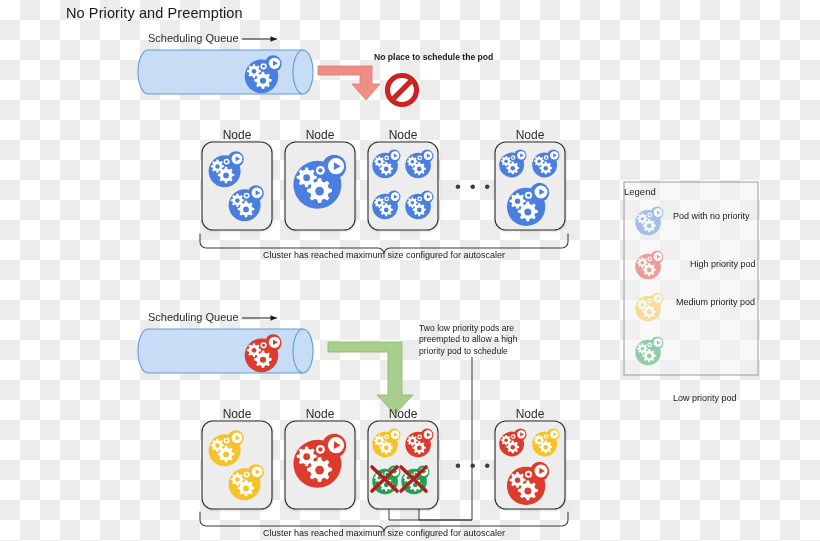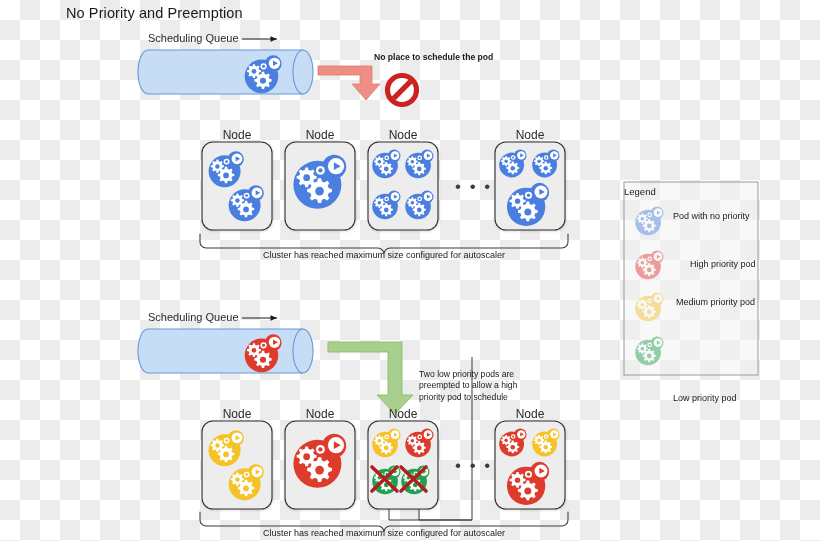--- a/index.html
+++ b/index.html
@@ -24,21 +24,21 @@
   }
   .layer{position:absolute;left:0;top:0;width:820px;height:541px;z-index:2;}
   .abs{position:absolute;}
 
   .section-title{
     font-size:14.5px;color:#1a1a1a;white-space:nowrap;letter-spacing:.1px;
   }
   .queue-label{font-size:11px;color:#2b2b2b;white-space:nowrap;}
   .node-label{font-size:12px;color:#2b2b2b;text-align:center;width:70px;}
   .caption{font-size:9px;color:#1a1a1a;white-space:nowrap;text-align:center;}
-  .annot{font-size:8.6px;line-height:11.4px;color:#1a1a1a;width:126px;margin-top:46px;}
+  .annot{font-size:8.6px;line-height:11.4px;color:#1a1a1a;width:126px;}
   .annot-1{font-size:8.6px;color:#1a1a1a;white-space:nowrap;}
   .dots{
     position:absolute;font-size:17px;letter-spacing:2px;color:#3d3d3d;
     font-family:"Liberation Sans", sans-serif;line-height:1;
   }
 </style>
 </head>
 <body>
 
 <div id="checker"></div>

